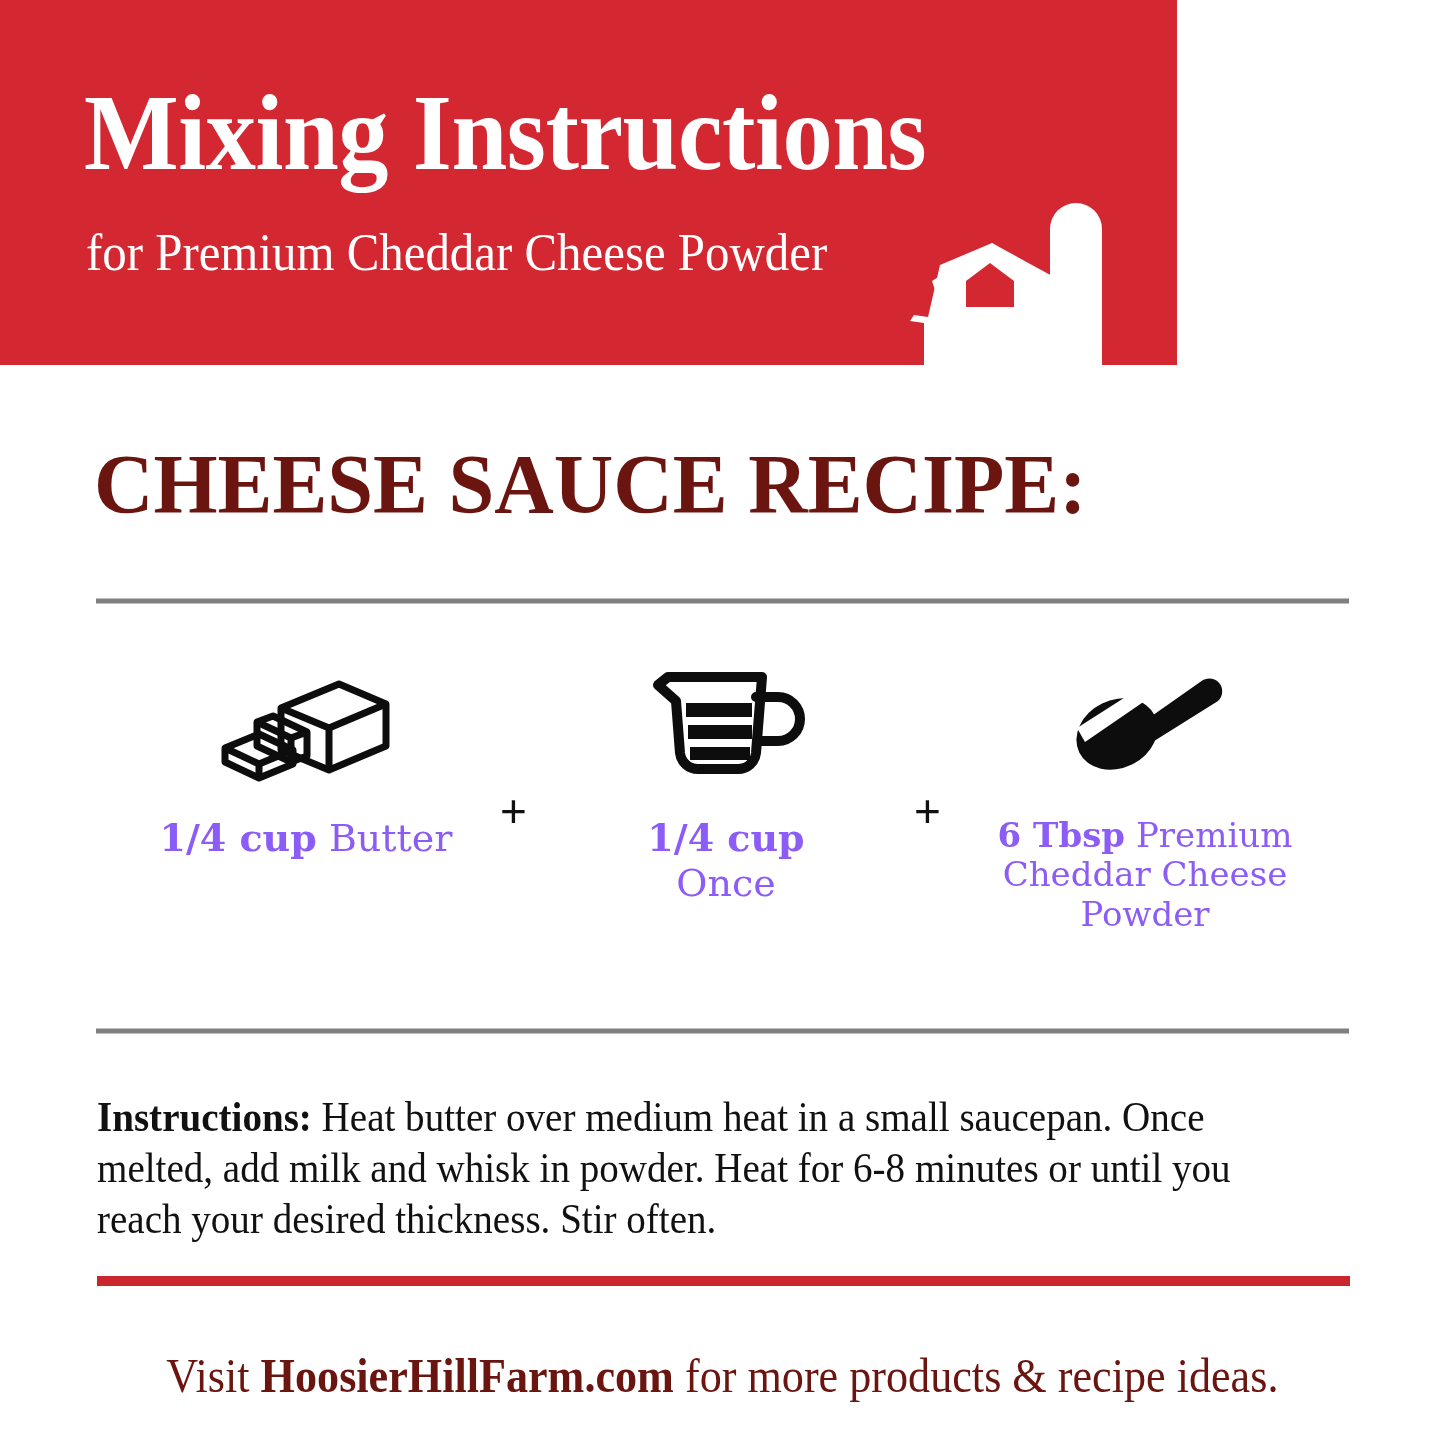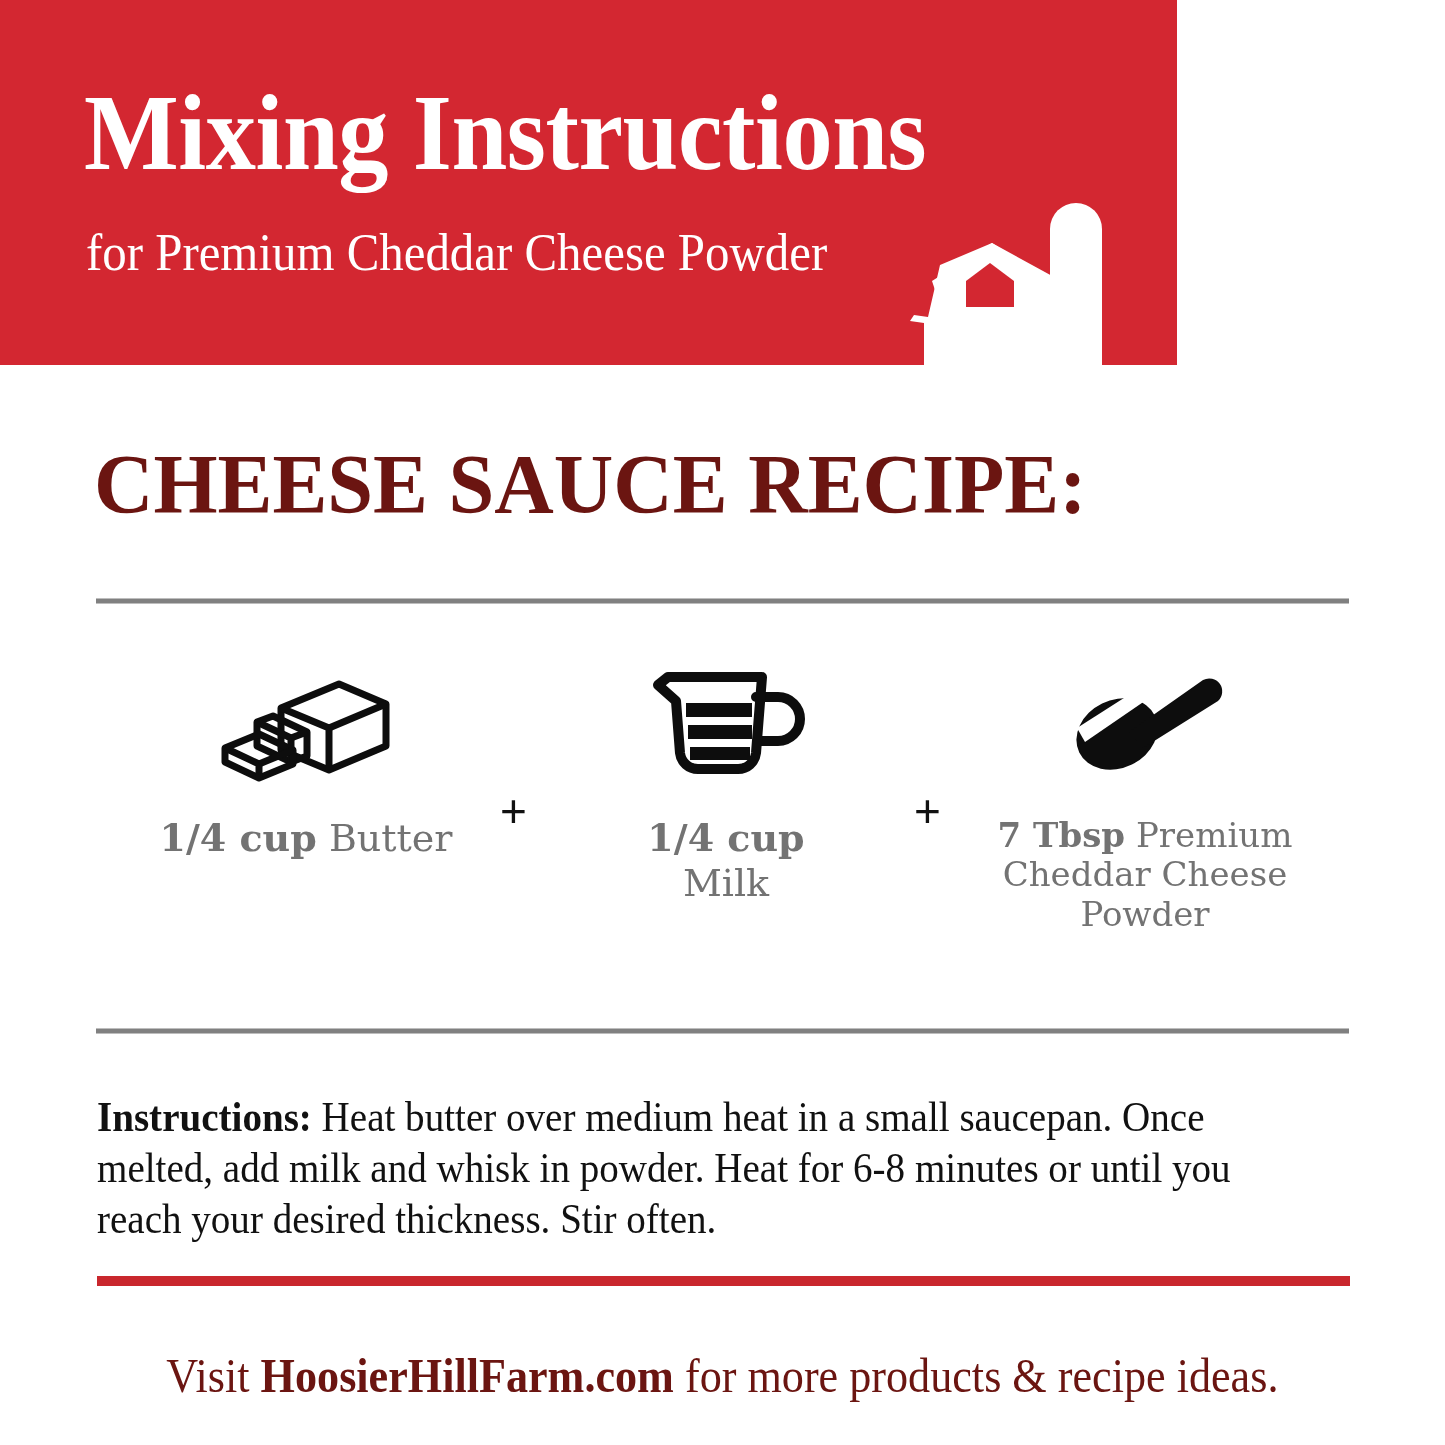--- a/index.html
+++ b/index.html
@@ -122,21 +122,21 @@
   .ing-col.powder { left: 845px; width: 408px; }
 
   .ing-icon {
     height: 150px;
     display: flex;
     align-items: center;
     justify-content: center;
   }
   .ing-label {
     margin-top: 16px;
-    color: #737373;
+    color: #8b5cf6;
     font-family: "DejaVu Serif", "Liberation Serif", serif;
     font-size: 38px;
     line-height: 1.18;
     font-weight: normal;
   }
   .ing-label.small {
     font-size: 34px;
     line-height: 1.16;
   }
   .ing-label b { font-weight: bold; }
@@ -252,39 +252,39 @@
 
           <g fill="#0d0d0d">
             <rect x="40" y="48" width="66" height="14"></rect>
             <rect x="42" y="70" width="64" height="14"></rect>
             <rect x="44" y="92" width="60" height="13"></rect>
           </g>
         </svg>
       </div>
       <div class="ing-label">
         <b>1/4 cup</b><br>
-        <span>Milk</span>
+        <span>Once</span>
       </div>
     </div>
 
     <div class="plus two">+</div>
 
     <div class="ing-col powder">
       <div class="ing-icon">
         <svg width="165" height="110" viewBox="0 0 165 110" aria-hidden="true">
           <g fill="#0d0d0d">
             <ellipse cx="54" cy="64" rx="42" ry="34" transform="rotate(-26 54 64)"></ellipse>
             <path d="M66 62 L140 10 a13 13 0 0 1 15 21 L80 78 Z"></path>
           </g>
 
           <path d="M14 58 L86 12 L92 24 L22 72 Z" fill="#ffffff"></path>
         </svg>
       </div>
       <div class="ing-label small">
-        <b>7 Tbsp</b>
+        <b>6 Tbsp</b>
         <span>Premium Cheddar Cheese Powder</span>
       </div>
     </div>
   </div>
 
   <div class="divider-gray bottom"></div>
 
   <div class="instructions">
     <b>Instructions:</b>
     <span>Heat butter over medium heat in a small saucepan. Once melted, add milk and whisk in powder. Heat for 6-8 minutes or until you reach your desired thickness. Stir often.</span>

